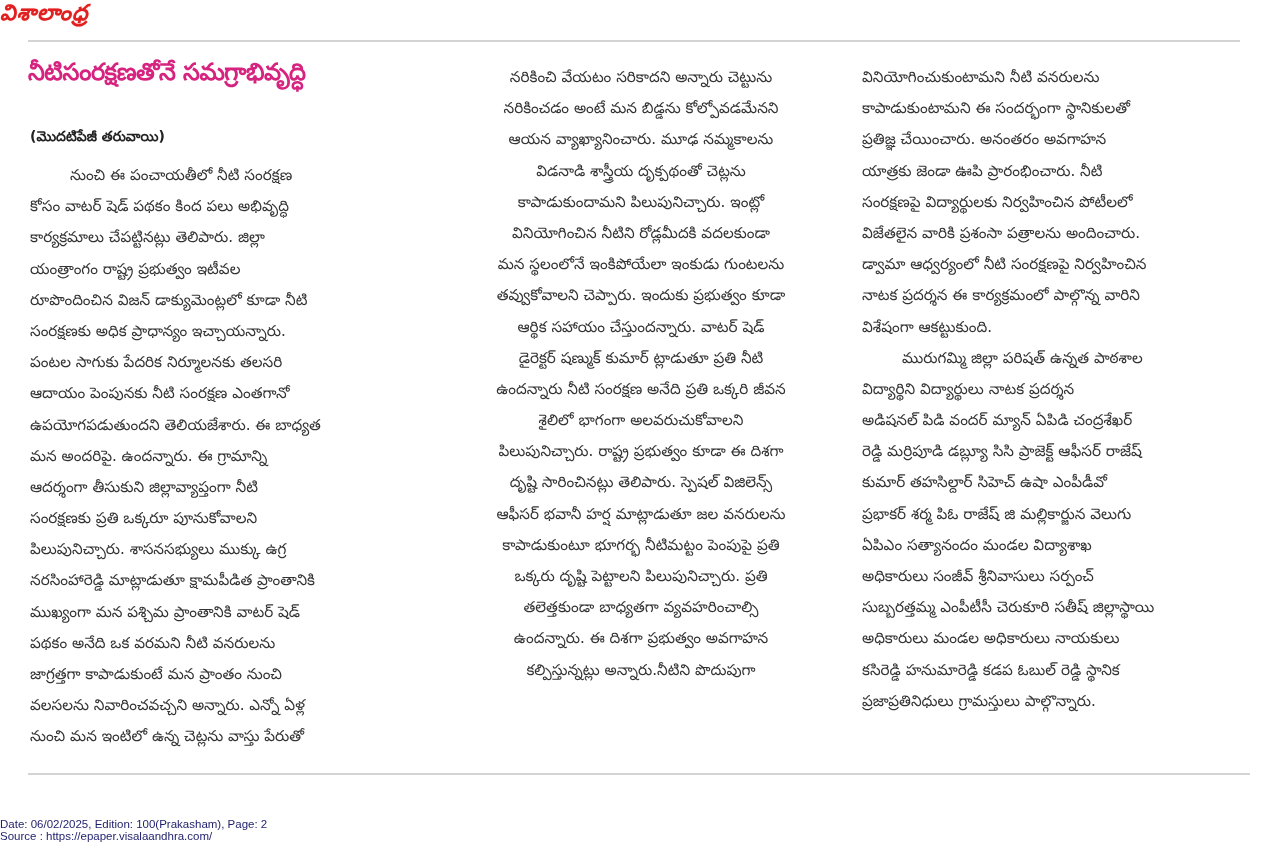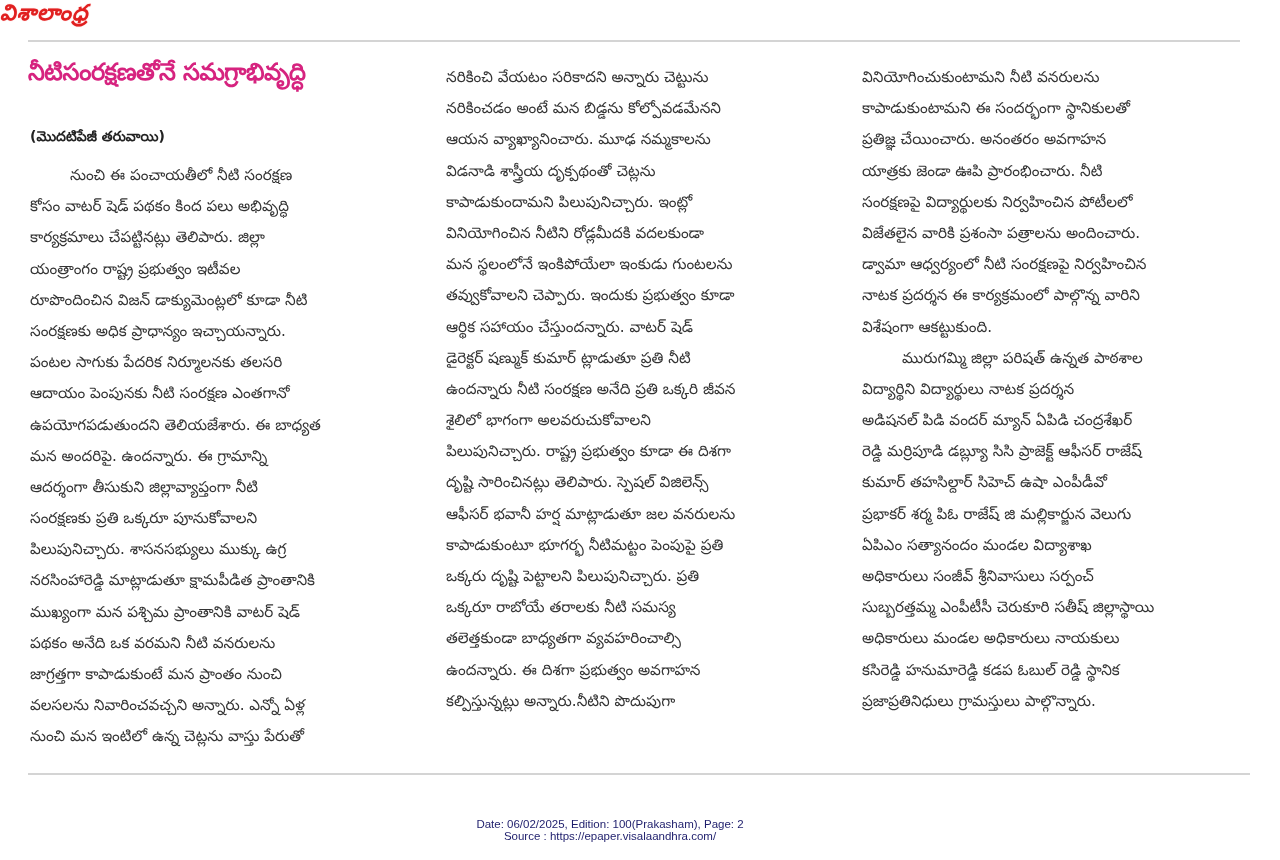--- a/index.html
+++ b/index.html
@@ -7,29 +7,29 @@
            font-family: "DejaVu Sans", sans-serif; color: #2b2b2b; }
     .masthead { position: absolute; top: 0; left: 0; width: 1280px; height: 34px;
                 text-align: left; }
     .masthead-logo { display: inline-block; margin-top: 0px; font-size: 22px; font-weight: bold;
                      color: #e02020; letter-spacing: 1px; font-style: italic;
                      text-shadow: 0 0 1px #ff9a9a; }
     .top-rule { position: absolute; top: 40px; left: 28px; width: 1212px; height: 2px; background: #d4d4d4; }
     .bottom-rule { position: absolute; top: 773px; left: 28px; width: 1222px; height: 2px; background: #d4d4d4; }
     .col { position: absolute; top: 62px; font-size: 15.2px; line-height: 31.2px; white-space: nowrap; color: #333; }
     .col1 { left: 30px; top: 160px; width: 400px; }
-    .col2 { left: 446px; width: 410px; }
+    .col2 { left: 436px; width: 410px; text-align: center; }
     .col3 { left: 862px; width: 400px; }
     .line { display: block; height: 31.2px; }
     .indent { padding-left: 40px; }
     .headline { position: absolute; left: 28px; top: 58px; font-size: 24px; font-weight: bold;
                 color: #d6237f; white-space: nowrap; letter-spacing: -0.5px; }
     .subhead { position: absolute; left: 30px; top: 128px; font-size: 14px; font-weight: bold;
                color: #222; white-space: nowrap; }
-    .footer { position: absolute; left: 0; width: 1220px; text-align: center;
+    .footer { position: absolute; left: 0; width: 1220px; text-align: left;
               font-family: "Liberation Sans", sans-serif; font-size: 11.5px; color: #1d1d6b; }
     .footer-date { top: 818px; }
     .footer-source { top: 830px; }
   </style>
 </head>
 <body>
 
 <div class="masthead">
   <span class="masthead-logo">విశాలాంధ్ర</span>
 </div>
@@ -70,21 +70,20 @@
     <span class="line">తవ్వుకోవాలని చెప్పారు. ఇందుకు ప్రభుత్వం కూడా</span>
     <span class="line">ఆర్థిక సహాయం చేస్తుందన్నారు. వాటర్ షెడ్</span>
     <span class="line">డైరెక్టర్ షణ్ముక్ కుమార్ ట్లాడుతూ ప్రతి నీటి</span>
     <span class="line">ఉందన్నారు నీటి సంరక్షణ అనేది ప్రతి ఒక్కరి జీవన</span>
     <span class="line">శైలిలో భాగంగా అలవరుచుకోవాలని</span>
     <span class="line">పిలుపునిచ్చారు. రాష్ట్ర ప్రభుత్వం కూడా ఈ దిశగా</span>
     <span class="line">దృష్టి సారించినట్లు తెలిపారు. స్పెషల్ విజిలెన్స్</span>
     <span class="line">ఆఫీసర్ భవానీ హర్ష మాట్లాడుతూ జల వనరులను</span>
     <span class="line">కాపాడుకుంటూ భూగర్భ నీటిమట్టం పెంపుపై ప్రతి</span>
     <span class="line">ఒక్కరు దృష్టి పెట్టాలని పిలుపునిచ్చారు. ప్రతి</span>
-    <span class="line">ఒక్కరూ రాబోయే తరాలకు నీటి సమస్య</span>
     <span class="line">తలెత్తకుండా బాధ్యతగా వ్యవహరించాల్సి</span>
     <span class="line">ఉందన్నారు.  ఈ దిశగా ప్రభుత్వం అవగాహన</span>
     <span class="line">కల్పిస్తున్నట్లు అన్నారు.నీటిని పొదుపుగా</span>
   </div>
 <div class="col col3" id="col2">
     <span class="line">వినియోగించుకుంటామని నీటి వనరులను</span>
     <span class="line">కాపాడుకుంటామని ఈ సందర్భంగా స్థానికులతో</span>
     <span class="line">ప్రతిజ్ఞ చేయించారు. అనంతరం అవగాహన</span>
     <span class="line">యాత్రకు జెండా ఊపి ప్రారంభించారు. నీటి</span>
     <span class="line">సంరక్షణపై  విద్యార్థులకు నిర్వహించిన పోటీలలో</span>

